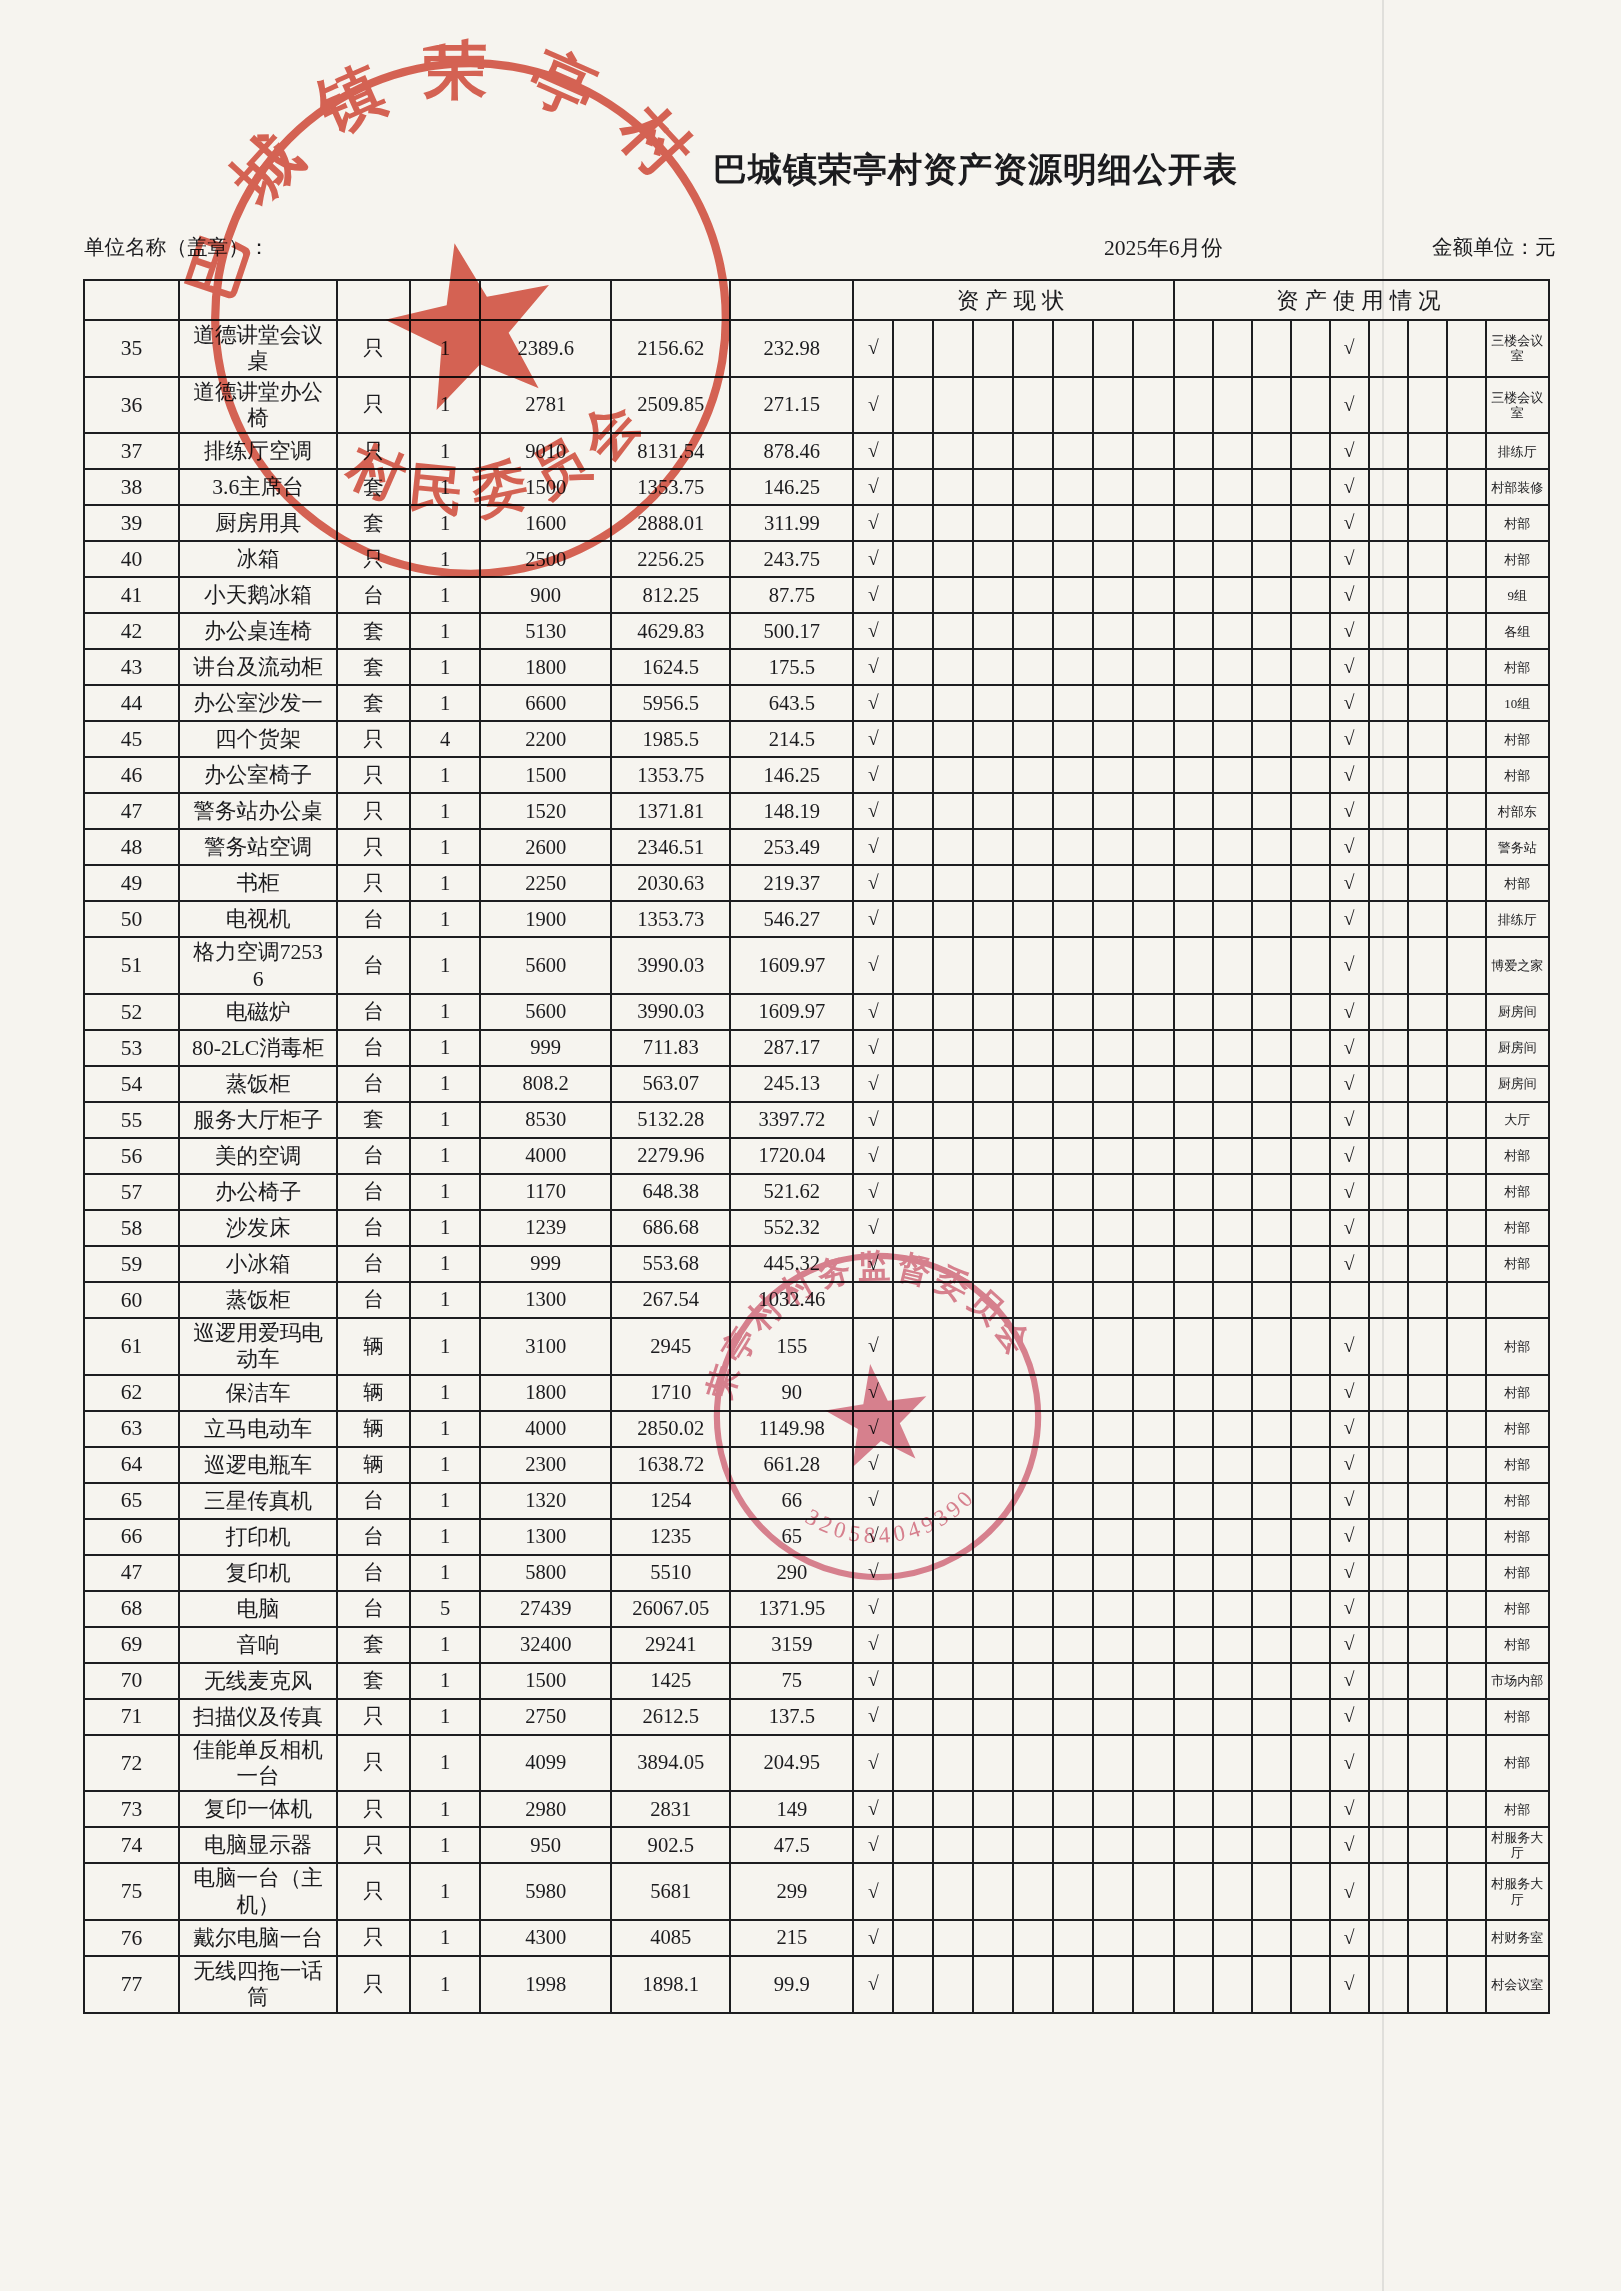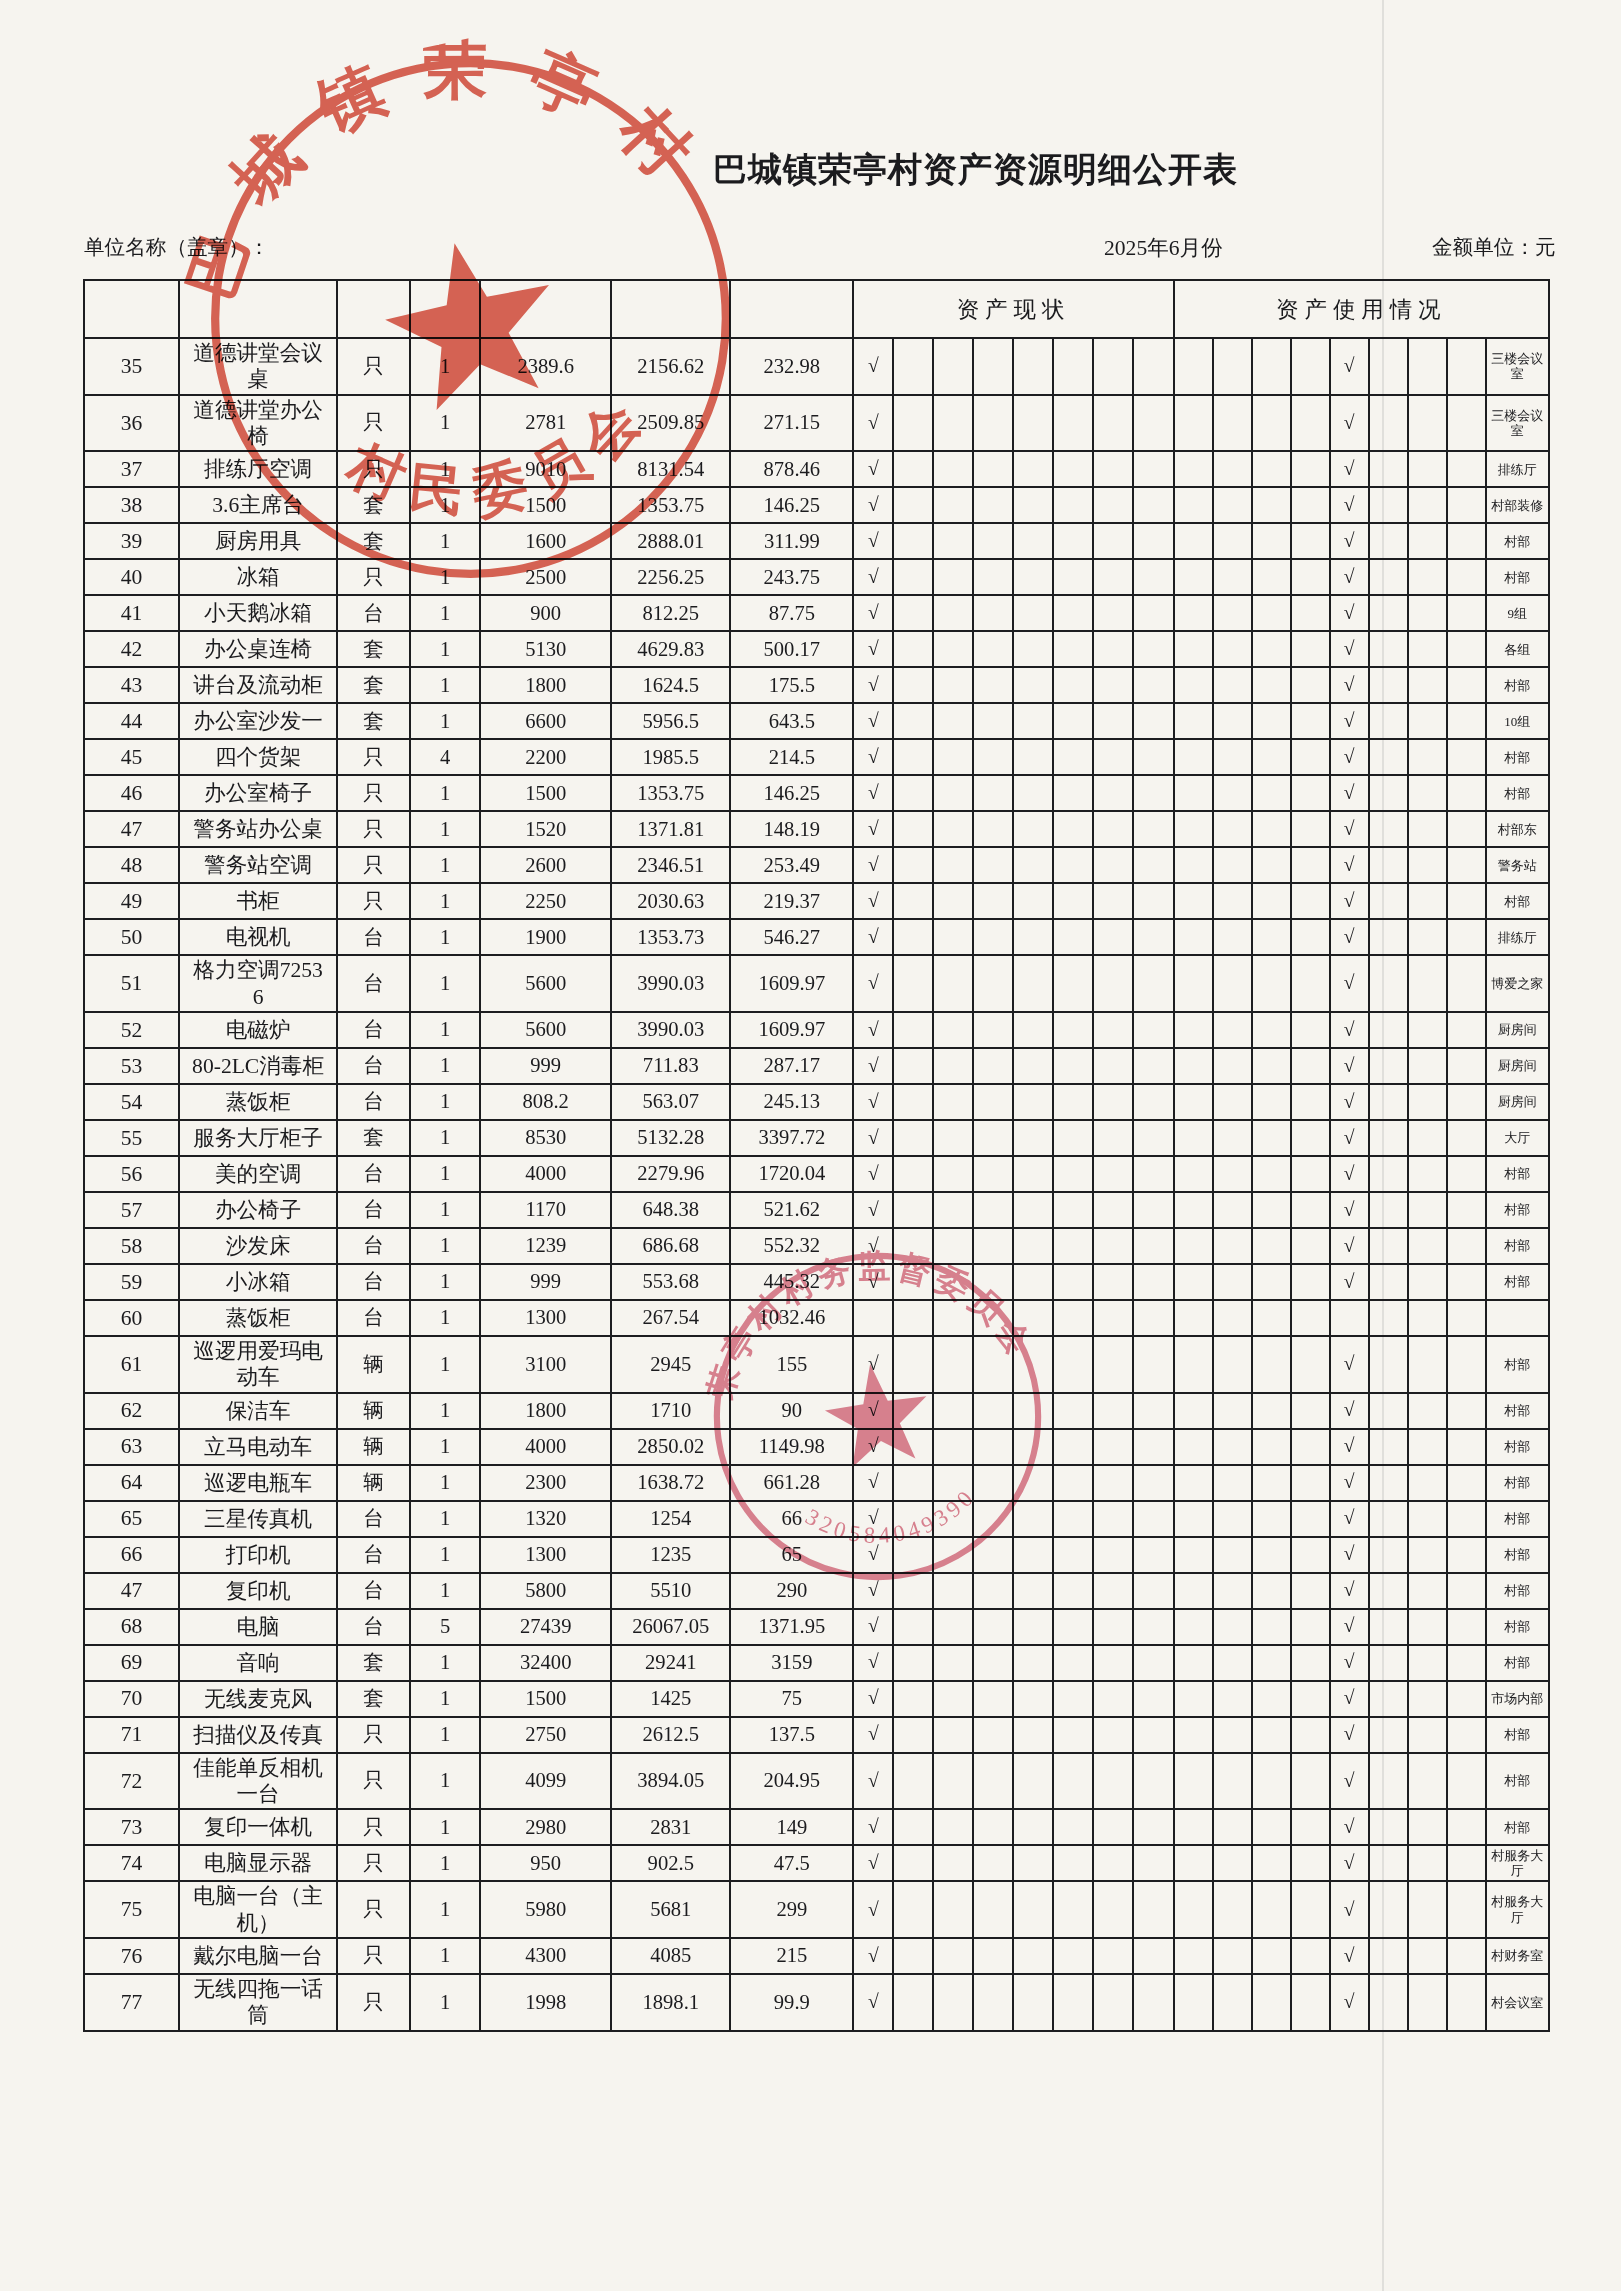--- a/index.html
+++ b/index.html
@@ -22,21 +22,21 @@
   table.asset-table{
     position:absolute;left:83px;top:279px;width:1467px;
     border-collapse:collapse;table-layout:fixed;
     background:transparent;
   }
   table.asset-table,table.asset-table th,table.asset-table td{
     border:2px solid #1d1d20;
   }
   table.asset-table{border-width:2.9px;}
   th{font-weight:normal;}
-  thead tr{height:58px;}
+  thead tr{height:40px;}
   thead th.group-h{font-size:22.5px;letter-spacing:5.9px;}
   td{
     text-align:center;vertical-align:middle;
     font-size:20.6px;line-height:1.15;height:32px;padding:1px 2px;
     word-break:break-all;
   }
   td.no-cell{font-size:21.6px;}
   td.name-cell{font-size:21.6px;line-height:1.22;padding:1px 9.8px;border-radius:31px;}
   td.loc-cell{font-size:13px;line-height:1.18;padding:1px 2.9px;}
   td.check-cell{font-size:19.6px;padding:0;}

